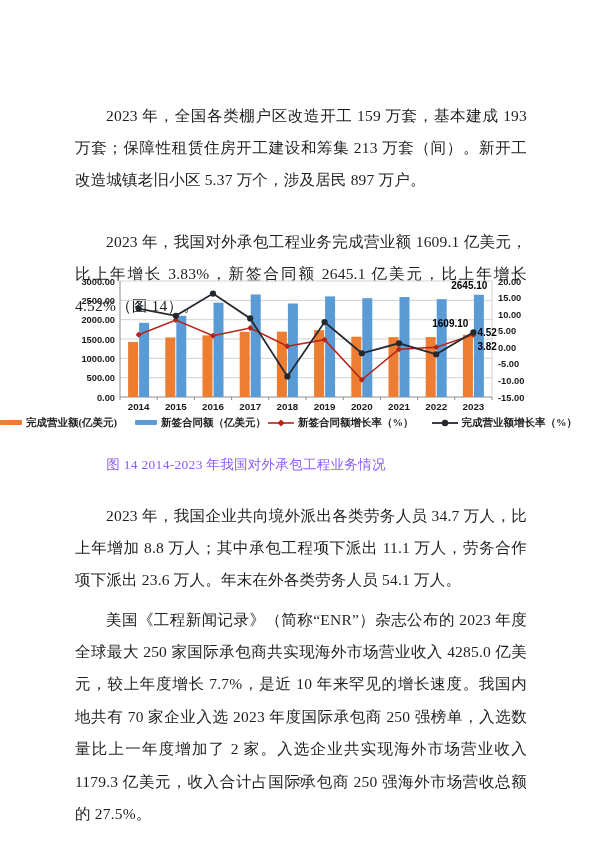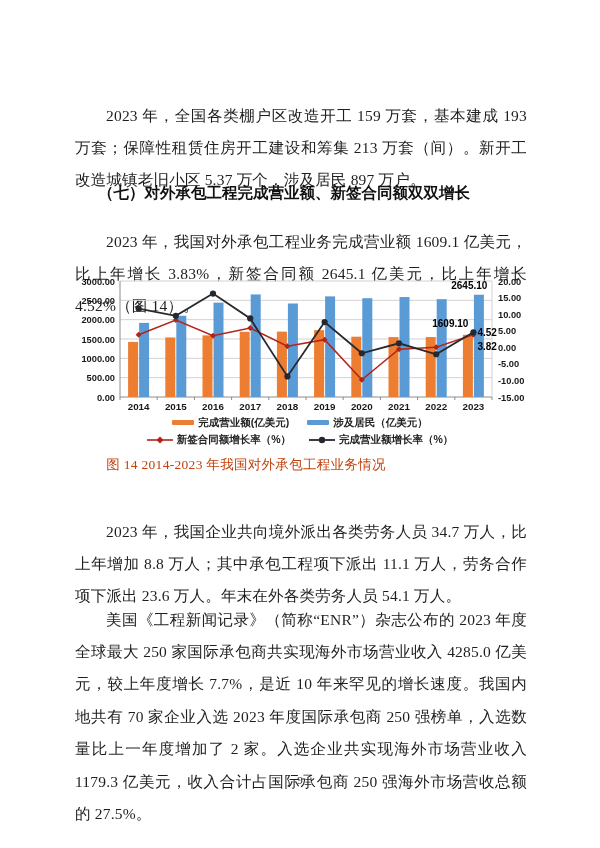--- a/index.html
+++ b/index.html
@@ -14,44 +14,43 @@
   }
   .heading{
     position:absolute;left:75px;width:452px;
     font-size:15.5px;line-height:32.4px;font-weight:bold;text-indent:23px;color:#111;
   }
   .chart-wrap{position:absolute;left:78px;top:272px;width:455px;height:142px;}
   .chart-wrap svg{display:block;}
   svg text{font-family:"Liberation Sans","DejaVu Sans",sans-serif;}
   .legend{
     position:absolute;left:0;top:415px;width:600px;
-    display:flex;flex-direction:column;align-items:center;gap:2px;
-    font-family:Liberation Sans, sans-serif;
+    display:flex;flex-direction:row;align-items:center;gap:2px;
+    font-family:Liberation Serif, serif;
     font-size:10.5px;font-weight:bold;color:#222;
   }
   .legend-row{display:flex;align-items:center;gap:18px;height:15px;}
   .legend-item{display:flex;align-items:center;gap:4px;}
   .sw-bar{display:inline-block;width:22px;height:5px;border-radius:1px;}
   .caption{
     position:absolute;left:0;top:454px;width:492px;text-align:center;
-    font-size:13.5px;line-height:22px;color:#c2410c;letter-spacing:0.3px;
+    font-size:13.5px;line-height:22px;color:#8b5cf6;letter-spacing:0.3px;
   }
   .page-num{
     position:absolute;left:0;top:774px;width:600px;text-align:center;
     font-size:11px;color:#333;
   }
 </style>
 </head>
 <body>
 
 <div class="page">
 
   <p class="para" style="top:84px">2023 年，全国各类棚户区改造开工 159 万套，基本建成 193 万套；保障性租赁住房开工建设和筹集 213 万套（间）。新开工改造城镇老旧小区 5.37 万个，涉及居民 897 万户。</p>
 
-  <h3 class="heading" style="top:177px;margin:0">（七）对外承包工程完成营业额、新签合同额双双增长</h3>
 
   <p class="para" style="top:210px">2023 年，我国对外承包工程业务完成营业额 1609.1 亿美元，比上年增长 3.83%，新签合同额 2645.1 亿美元，比上年增长 4.52%（图 14）。</p>
 
   <div class="chart-wrap">
     <svg id="chart-svg" width="455" height="142" viewBox="0 0 455 142">
         <line x1="42" y1="125" x2="414" y2="125" stroke="#8C8C8C" stroke-width="1"></line>
         <line x1="42" y1="105.66666666666667" x2="414" y2="105.66666666666667" stroke="#D2D2D2" stroke-width="1"></line>
         <line x1="42" y1="86.33333333333333" x2="414" y2="86.33333333333333" stroke="#D2D2D2" stroke-width="1"></line>
         <line x1="42" y1="67" x2="414" y2="67" stroke="#D2D2D2" stroke-width="1"></line>
         <line x1="42" y1="47.666666666666664" x2="414" y2="47.666666666666664" stroke="#D2D2D2" stroke-width="1"></line>
@@ -145,21 +144,21 @@
   </div>
 
   <div class="legend">
     <div class="legend-row">
       <span class="legend-item">
         <span class="sw-bar" style="background: rgb(237, 125, 49);"></span>
         <span>完成营业额(亿美元)</span>
       </span>
       <span class="legend-item">
         <span class="sw-bar" style="background: rgb(91, 155, 213);"></span>
-        <span>涉及居民（亿美元）</span>
+        <span>新签合同额（亿美元）</span>
       </span>
     </div>
     <div class="legend-row">
       <span class="legend-item">
         <svg width="26" height="10" viewBox="0 0 26 10">
           <line class="c-stroke" x1="0" y1="5" x2="26" y2="5" stroke-width="1.6" stroke="#B42318"></line>
           <path class="c-fill" d="M13 1.5 L16.5 5 L13 8.5 L9.5 5 Z" fill="#B42318"></path>
         </svg>
         <span>新签合同额增长率（%）</span>
       </span>
@@ -168,19 +167,19 @@
           <line class="c-stroke" x1="0" y1="5" x2="26" y2="5" stroke-width="1.8" stroke="#26282F"></line>
           <circle class="c-fill" cx="13" cy="5" r="3.2" fill="#26282F"></circle>
         </svg>
         <span>完成营业额增长率（%）</span>
       </span>
     </div>
   </div>
 
   <div class="caption">图 14 2014-2023 年我国对外承包工程业务情况</div>
 
-  <p class="para" style="top:500px">2023 年，我国企业共向境外派出各类劳务人员 34.7 万人，比上年增加 8.8 万人；其中承包工程项下派出 11.1 万人，劳务合作项下派出 23.6 万人。年末在外各类劳务人员 54.1 万人。</p>
+  <p class="para" style="top:484px">2023 年，我国企业共向境外派出各类劳务人员 34.7 万人，比上年增加 8.8 万人；其中承包工程项下派出 11.1 万人，劳务合作项下派出 23.6 万人。年末在外各类劳务人员 54.1 万人。</p>
 
   <p class="para" style="top:588px">美国《工程新闻记录》（简称“ENR”）杂志公布的 2023 年度全球最大 250 家国际承包商共实现海外市场营业收入 4285.0 亿美元，较上年度增长 7.7%，是近 10 年来罕见的增长速度。我国内地共有 70 家企业入选 2023 年度国际承包商 250 强榜单，入选数量比上一年度增加了 2 家。入选企业共实现海外市场营业收入 1179.3 亿美元，收入合计占国际承包商 250 强海外市场营收总额的 27.5%。</p>
 
   <div class="page-num">9</div>
 
 </div>
 
 </body></html>

